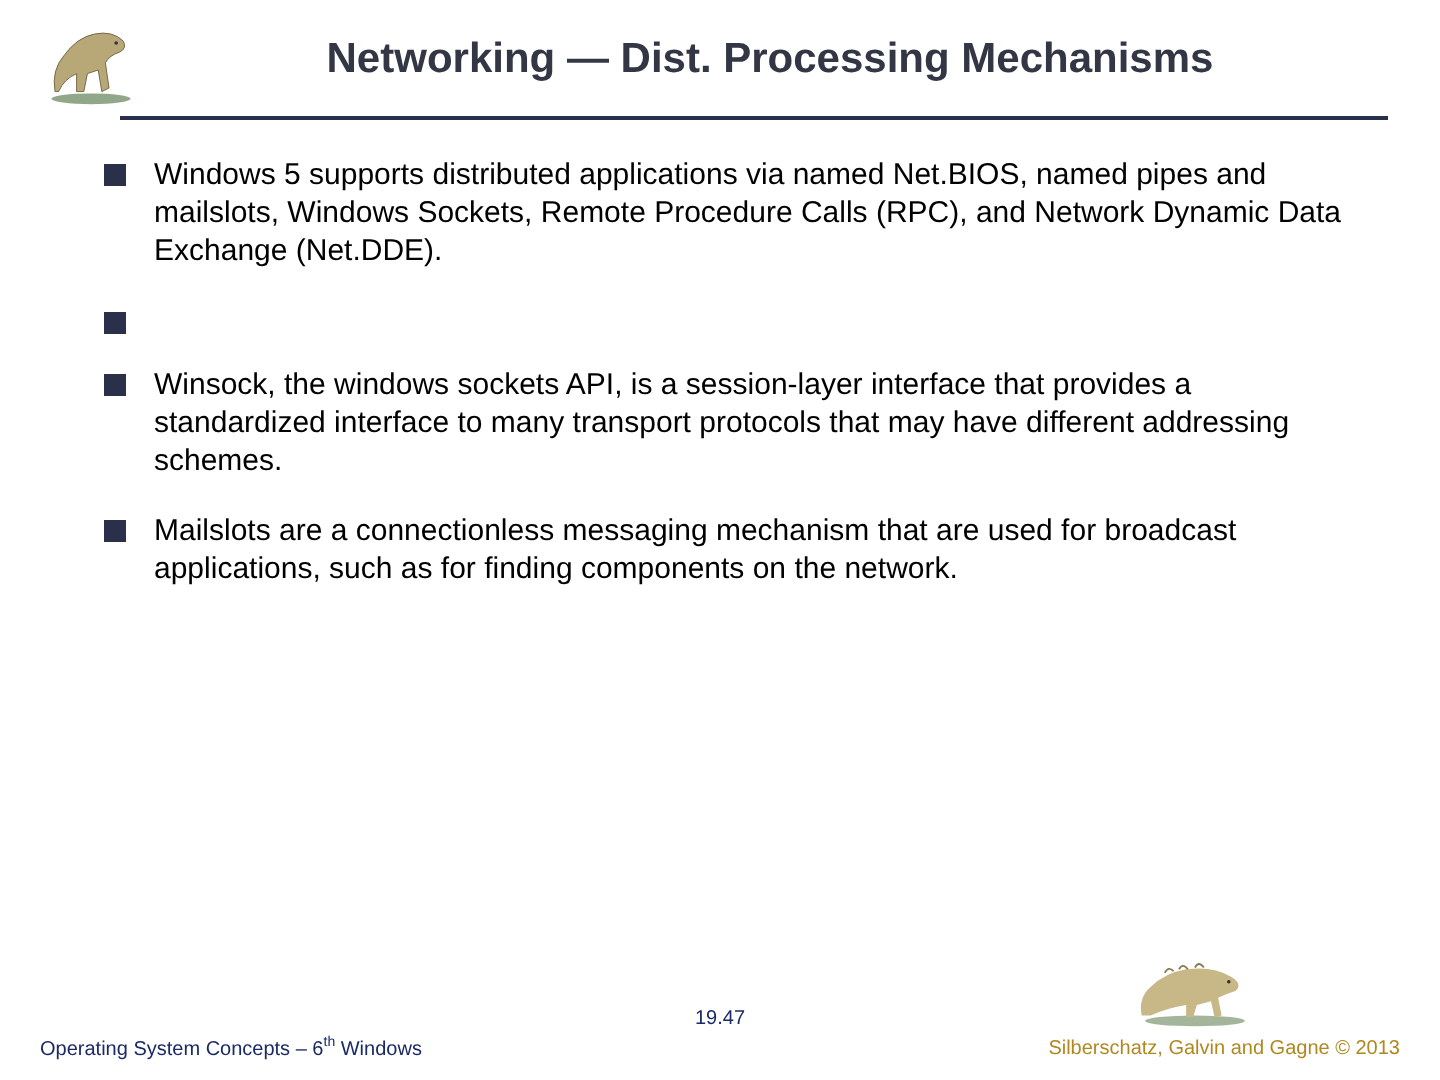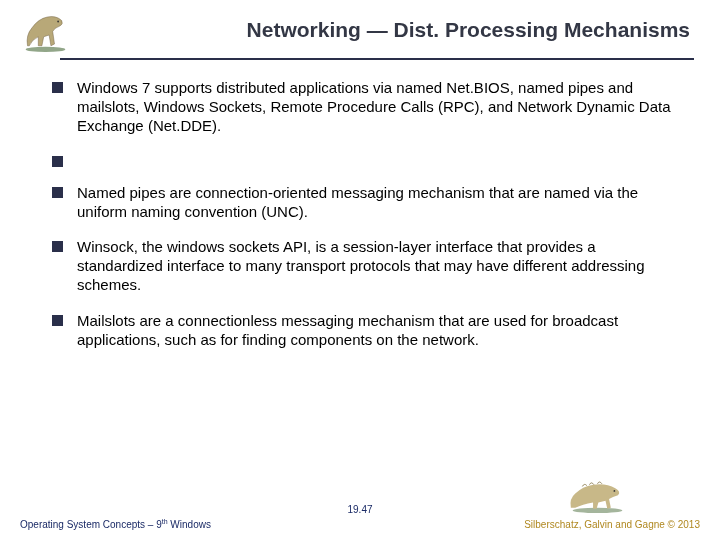--- a/index.html
+++ b/index.html
@@ -19,21 +19,21 @@
     position: absolute;
     left: 18px;
     top: 8px;
     width: 55px;
     height: 45px;
   }
   .title {
     font-size: 21px;
     font-weight: bold;
     color: #333745;
-    text-align: right;
+    text-align: center;
     padding-right: 10px;
   }
   .rule {
     height: 2px;
     background: #2a2f4a;
     margin: 6px 26px 0 60px;
   }
   .content {
     padding: 18px 40px 0 52px;
   }
@@ -88,45 +88,41 @@
     <path d="M10 42 Q8 30 15 22 Q22 12 32 10 Q42 8 48 14 Q50 18 46 20 Q40 22 38 26 L40 40 L36 42 L34 30 L28 32 L26 42 L22 42 L22 32 Q15 35 12 42 Z" fill="none" stroke="#6b5c3e" stroke-width="0.5"></path>
     <circle cx="44" cy="15" r="1" fill="#333"></circle>
   </svg>
   <div class="title">Networking —  Dist. Processing Mechanisms</div>
 </div>
 <div class="rule"></div>
 
 <div class="content">
   <div class="bullet-item">
     <div class="sq"></div>
-    <div class="bt">Windows 7 supports distributed applications via named Net.BIOS, named pipes and mailslots, Windows Sockets, Remote Procedure Calls (RPC), and Network Dynamic Data Exchange (Net.DDE).</div>
+    <div class="bt">Windows 5 supports distributed applications via named Net.BIOS, named pipes and mailslots, Windows Sockets, Remote Procedure Calls (RPC), and Network Dynamic Data Exchange (Net.DDE).</div>
   </div>
   <div class="bullet-item">
     <div class="sq"></div>
-  </div>
-  <div class="bullet-item">
-    <div class="sq"></div>
-    <div class="bt">Named pipes are connection-oriented messaging mechanism that are named via the uniform naming convention (UNC).</div>
   </div>
   <div class="bullet-item">
     <div class="sq"></div>
     <div class="bt">Winsock, the windows sockets API, is a session-layer interface that provides a standardized interface to many transport protocols that may have different addressing schemes.</div>
   </div>
   <div class="bullet-item">
     <div class="sq"></div>
     <div class="bt">Mailslots are a connectionless messaging mechanism that are used for broadcast applications, such as for finding components on the network.</div>
   </div>
 </div>
 
 <svg class="dino-right" viewBox="0 0 70 45">
   <ellipse cx="35" cy="41" rx="28" ry="3" fill="#4a6b3a" opacity="0.5"></ellipse>
   <path d="M5 38 Q3 28 10 22 Q18 14 30 12 Q45 10 55 16 Q62 20 58 24 Q52 26 48 28 L50 38 L46 39 L44 30 L36 32 L34 39 L30 39 L30 32 Q18 34 10 38 Z" fill="#c8b888"></path>
   <path d="M18 14 Q20 10 23 13 M26 12 Q28 8 31 12 M35 11 Q37 7 40 11" fill="none" stroke="#8a7a4e" stroke-width="1"></path>
   <circle cx="54" cy="19" r="1" fill="#333"></circle>
 </svg>
 
 <div class="footer">
   <div class="footer-left">
-    <span>Operating System Concepts – 9</span><sup>th</sup><span> Windows</span>
+    <span>Operating System Concepts – 6</span><sup>th</sup><span> Windows</span>
   </div>
   <div class="footer-center">19.47</div>
   <div class="footer-right">Silberschatz, Galvin and Gagne © 2013</div>
 </div>
 
 </body></html>

